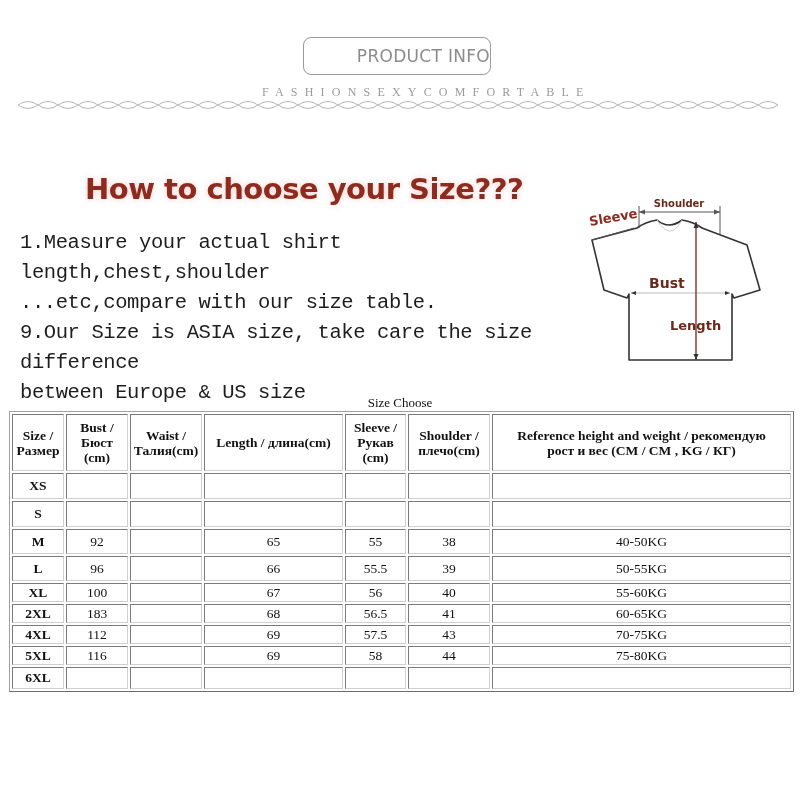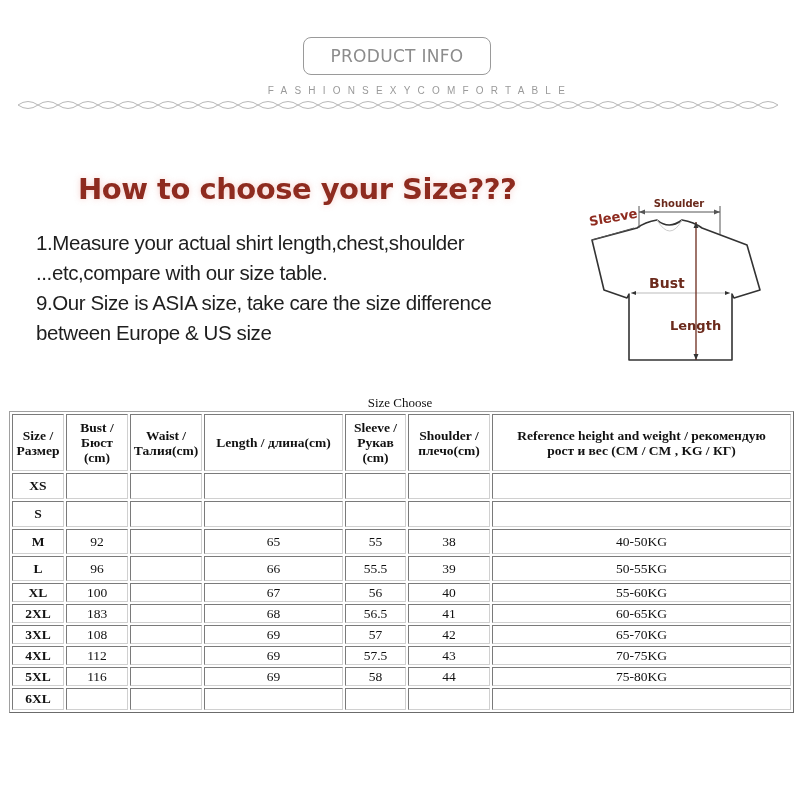--- a/index.html
+++ b/index.html
@@ -1,37 +1,37 @@
 <!DOCTYPE html>
 <html><head>
   <meta charset="utf-8">
   <style>
     html, body { margin: 0; padding: 0; background: #ffffff; }
     body { width: 800px; height: 800px; position: relative; overflow: hidden; font-family: "Liberation Serif", serif; color: #111; }
 
     .product-info-box {
       position: absolute; left: 303px; top: 37px; width: 188px; height: 38px;
       border: 1.5px solid #9a9a9a; border-radius: 8px; box-sizing: border-box;
-      display: flex; align-items: center; justify-content: center;
+      display: flex; align-items: center; justify-content: flex-end;
       font-family: "DejaVu Sans", sans-serif; font-size: 17px; color: #8c8c8c; letter-spacing: 0.3px;
     }
     .tagline {
-      position: absolute; left: 262px; top: 85px; width: 310px; text-align: right;
-      font-family: Liberation Sans, sans-serif; font-size: 10px; color: #9a9a9a; letter-spacing: 7.2px;
+      position: absolute; left: 262px; top: 85px; width: 310px; text-align: left;
+      font-family: Liberation Serif, serif; font-size: 12px; color: #9a9a9a; letter-spacing: 7.2px;
     }
     .wave { position: absolute; left: 18px; top: 98px; width: 764px; height: 14px; }
 
     .howto-title {
-      position: absolute; left: 78px; top: 172px;
+      position: absolute; left: 85px; top: 172px;
       font-family: "DejaVu Sans", sans-serif; font-weight: bold; font-size: 29px; color: #8e2b1f;
       letter-spacing: -0.5px; text-shadow: 0 0 6px rgba(230,120,110,0.35);
     }
     .instructions {
-      position: absolute; left: 36px; top: 228px; width: 560px;
-      font-family: Liberation Sans, sans-serif; font-size: 20.5px; line-height: 30px; color: #1e1e1e;
+      position: absolute; left: 20px; top: 228px; width: 560px;
+      font-family: Liberation Mono, monospace; font-size: 20.5px; line-height: 30px; color: #1e1e1e;
       letter-spacing: -0.4px;
     }
     .instructions p { margin: 0; }
 
     .shirt-diagram { position: absolute; left: 582px; top: 190px; width: 196px; height: 176px; }
 
     .caption {
       position: absolute; left: 0; top: 395px; width: 800px; text-align: center;
       font-size: 13px; color: #111;
     }
@@ -175,29 +175,20 @@
   <tr class="r-norm">
     <td class="size-cell">2XL</td>
     <td>183</td>
     <td></td>
     <td>68</td>
     <td>56.5</td>
     <td>41</td>
     <td>60-65KG</td>
   </tr>
   <tr class="r-norm">
-    <td class="size-cell">3XL</td>
-    <td>108</td>
-    <td></td>
-    <td>69</td>
-    <td>57</td>
-    <td>42</td>
-    <td>65-70KG</td>
-  </tr>
-  <tr class="r-norm">
     <td class="size-cell">4XL</td>
     <td>112</td>
     <td></td>
     <td>69</td>
     <td>57.5</td>
     <td>43</td>
     <td>70-75KG</td>
   </tr>
   <tr class="r-norm">
     <td class="size-cell">5XL</td>

